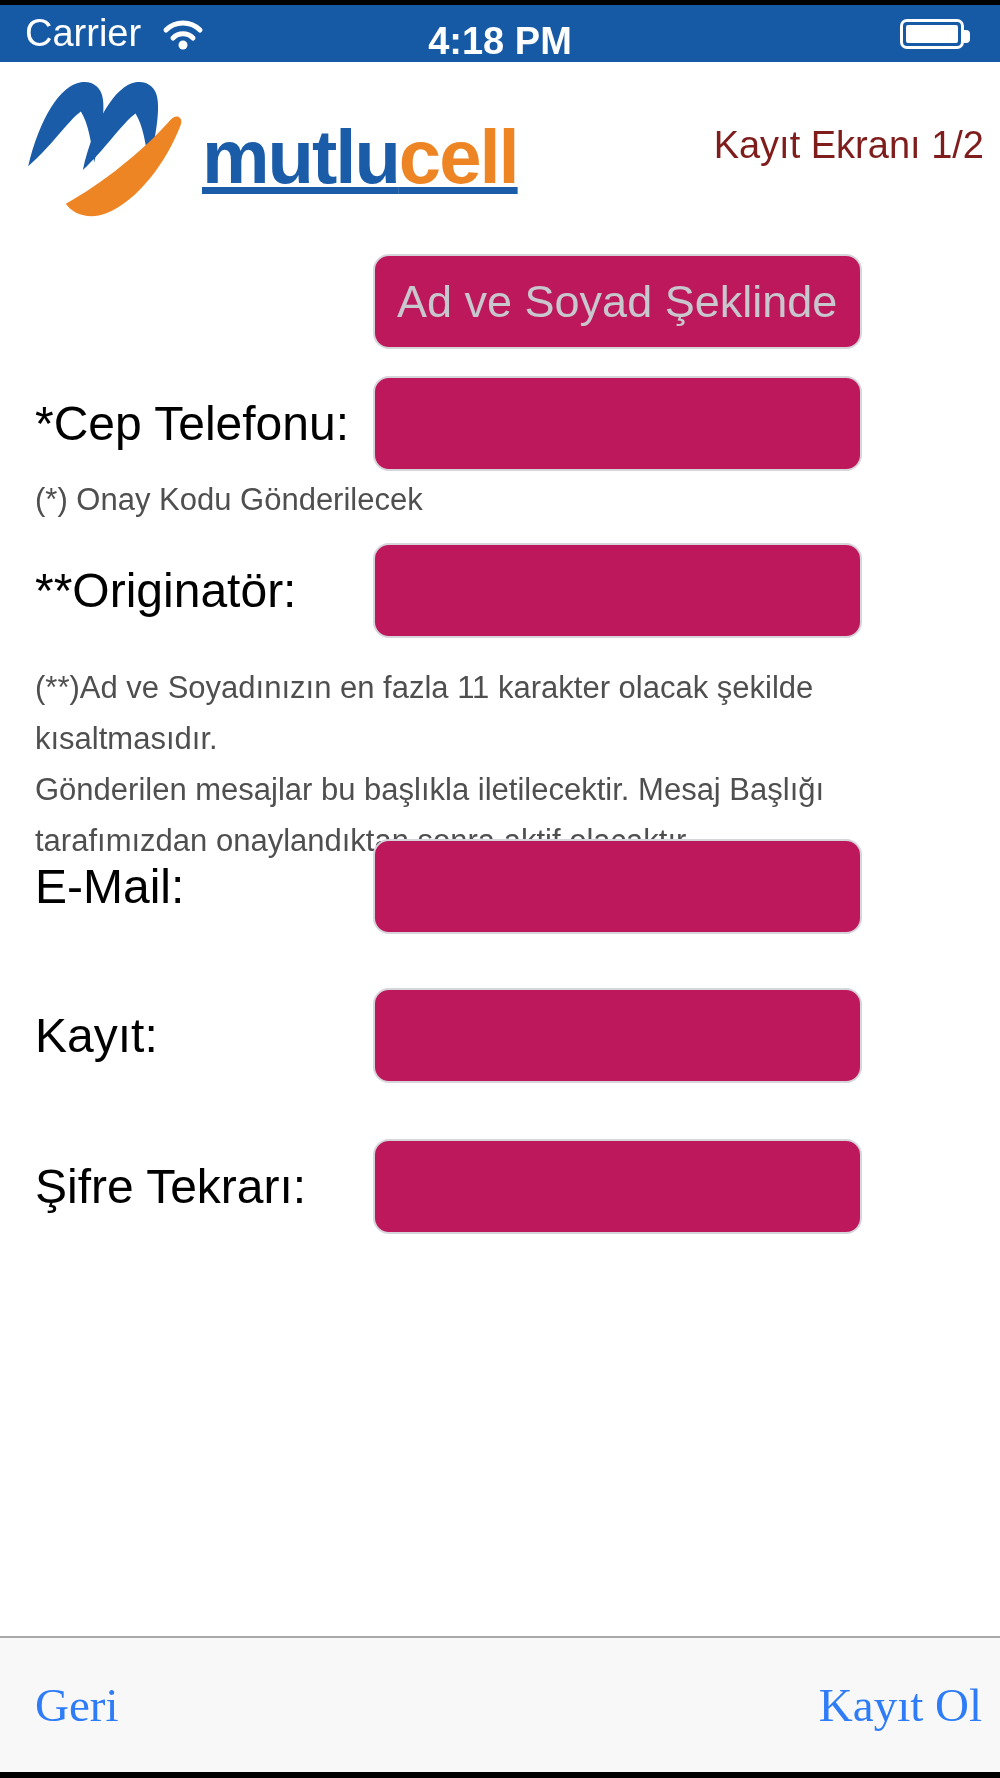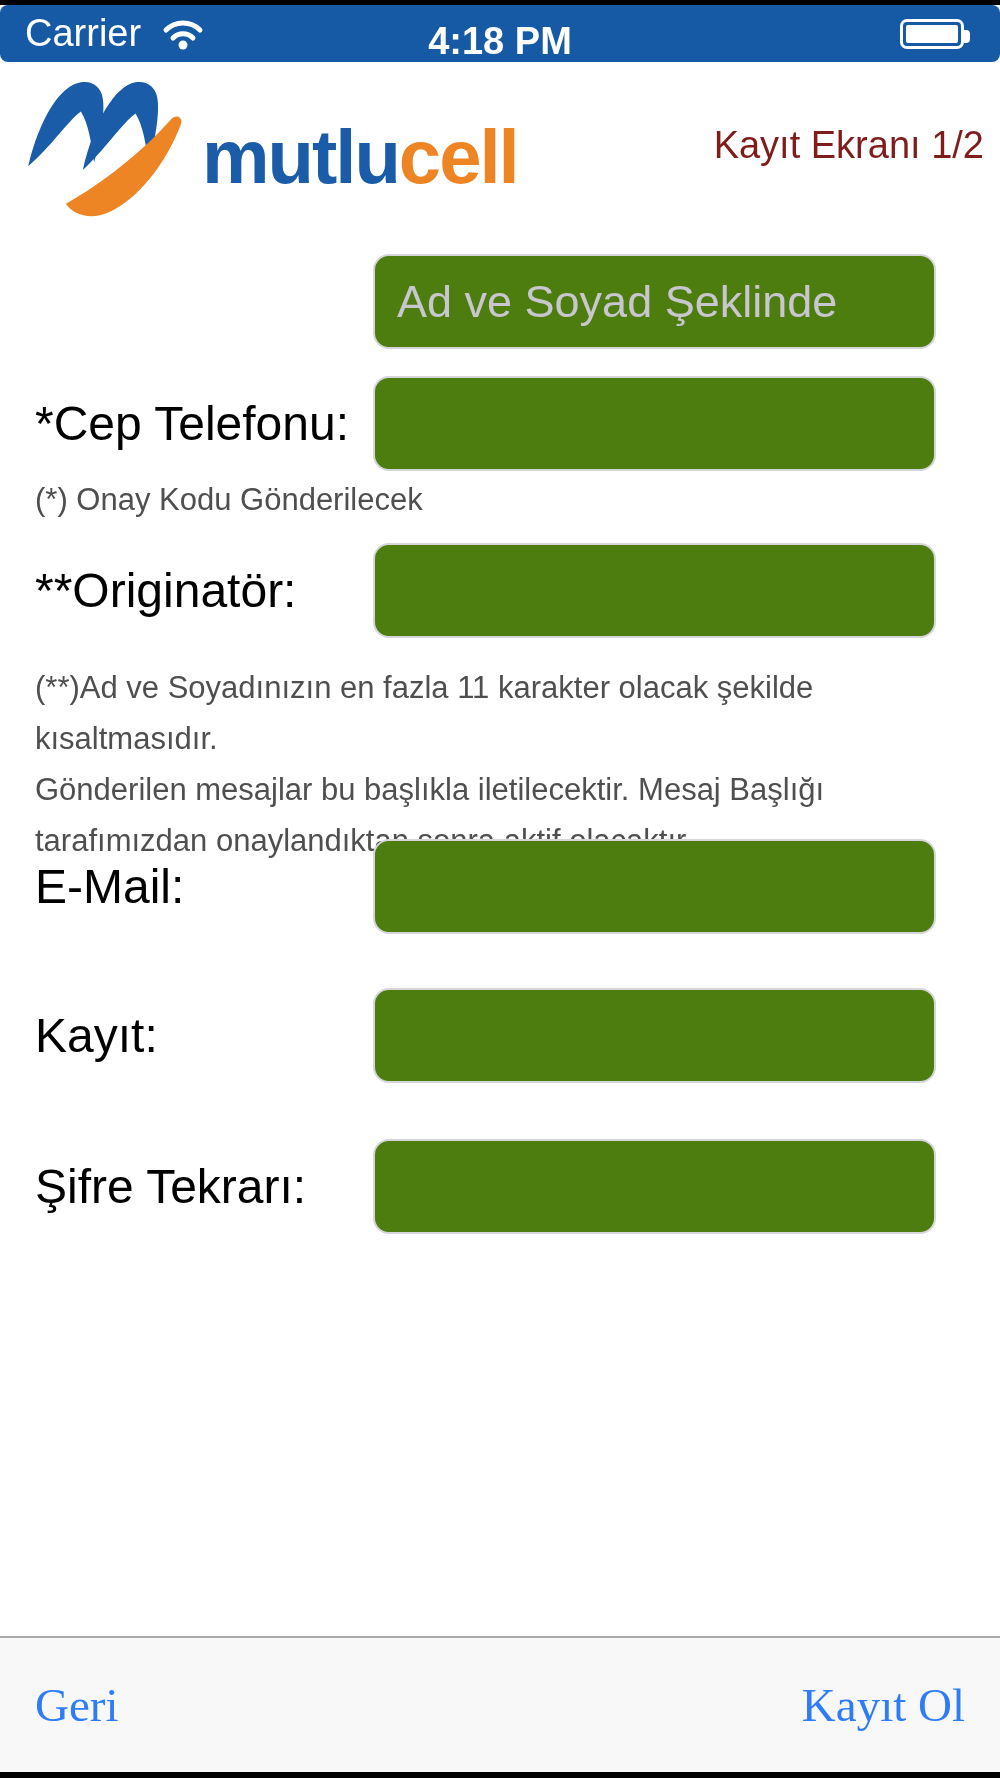--- a/index.html
+++ b/index.html
@@ -11,45 +11,45 @@
     background:#ffffff; overflow:hidden; margin:0 auto;
   }
 
   
   .bezel-top    { position:absolute; left:0; top:0;      width:100%; height:5px;  background:#000; }
   .bezel-bottom { position:absolute; left:0; top:1772px; width:100%; height:6px;  background:#000; }
 
   
   .status-bar {
     position:absolute; left:0; top:5px; width:100%; height:57px;
-    background:#1659A5; color:#fff;border-radius:8px;
+    background:#1659A5; color:#fff;
   }
   .sb-carrier { position:absolute; left:25px; top:0; height:57px; display:flex; align-items:center;
                 font-size:38px; }
   .sb-wifi    { position:absolute; left:162px; top:13px; }
   .sb-time    { position:absolute; left:0; top:0; width:100%; height:72px; display:flex;
                 align-items:center; justify-content:center; font-size:38px; font-weight:bold; }
   .sb-battery { position:absolute; right:36px; top:14px; width:64px; height:30px;
                 border:3px solid #fff; border-radius:7px; padding:3px; }
   .sb-battery .fill { width:100%; height:100%; background:#fff; border-radius:2px; }
   .sb-battery .nub  { position:absolute; right:-9px; top:8px; width:6px; height:13px;
                       background:#fff; border-radius:0 4px 4px 0; }
 
   
   .logo-mark { position:absolute; left:22px; top:72px; }
   .logo-word { position:absolute; left:202px; top:118px; font-size:76px; line-height:78px;
-               font-weight:bold; letter-spacing:-2px; color:#1A5CA8; }
+               font-weight:bold; letter-spacing:-2px; color:#1A5CA8;text-decoration:underline; }
   .logo-word .orange { color:#EE8525; }
   .screen-title { position:absolute; right:16px; top:124px; font-size:38px; color:#7f1d1d; }
 
   
   .field-label { position:absolute; left:35px; display:flex; align-items:center;
                  font-size:48px; color:#000; }
-  .field-input { position:absolute; left:373px; width:563px; height:95px;
-                 border:2px solid #d5d5da; border-radius:16px; background:#4d7c0f;
+  .field-input { position:absolute; left:373px; width:489px; height:95px;
+                 border:2px solid #d5d5da; border-radius:16px; background:#be185d;
                  font-family:inherit; font-size:45px; color:#000; padding:0 22px; outline:none; }
   .field-input::placeholder { color:#c7c7cd; opacity:1; }
 
   .lbl-name   { top:254px; height:95px; }  .inp-name   { top:254px; }
   .lbl-phone  { top:376px; height:95px; }  .inp-phone  { top:376px; }
   .lbl-orig   { top:543px; height:95px; }  .inp-orig   { top:543px; }
   .lbl-email  { top:839px; height:95px; }  .inp-email  { top:839px; }
   .lbl-pass   { top:988px; height:95px; }  .inp-pass   { top:988px; }
   .lbl-pass2  { top:1139px; height:95px; } .inp-pass2  { top:1139px; }
 
@@ -57,21 +57,21 @@
   .note-orig  { position:absolute; left:35px; top:662px; width:945px;
                 font-size:31px; line-height:51px; color:#4f4f4f; }
 
   
   .toolbar { position:absolute; left:0; top:1636px; width:100%; height:136px;
              background:#f8f8f8; border-top:2px solid #a9a9ac;font-family:Liberation Serif, serif; }
   .tb-btn { position:absolute; top:0; height:100%; display:flex; align-items:center;
             background:none; border:none; font-family:inherit; font-size:47px;
             color:#2E7CF7; cursor:pointer; padding:0; }
   .tb-back   { left:35px; }
-  .tb-submit { right:35px; }
+  .tb-submit { right:18px; }
 </style>
 </head>
 <body>
 
 <div class="screen">
 
   <div class="bezel-top"></div>
 
   <div class="status-bar">
     <div class="sb-carrier">Carrier</div>

